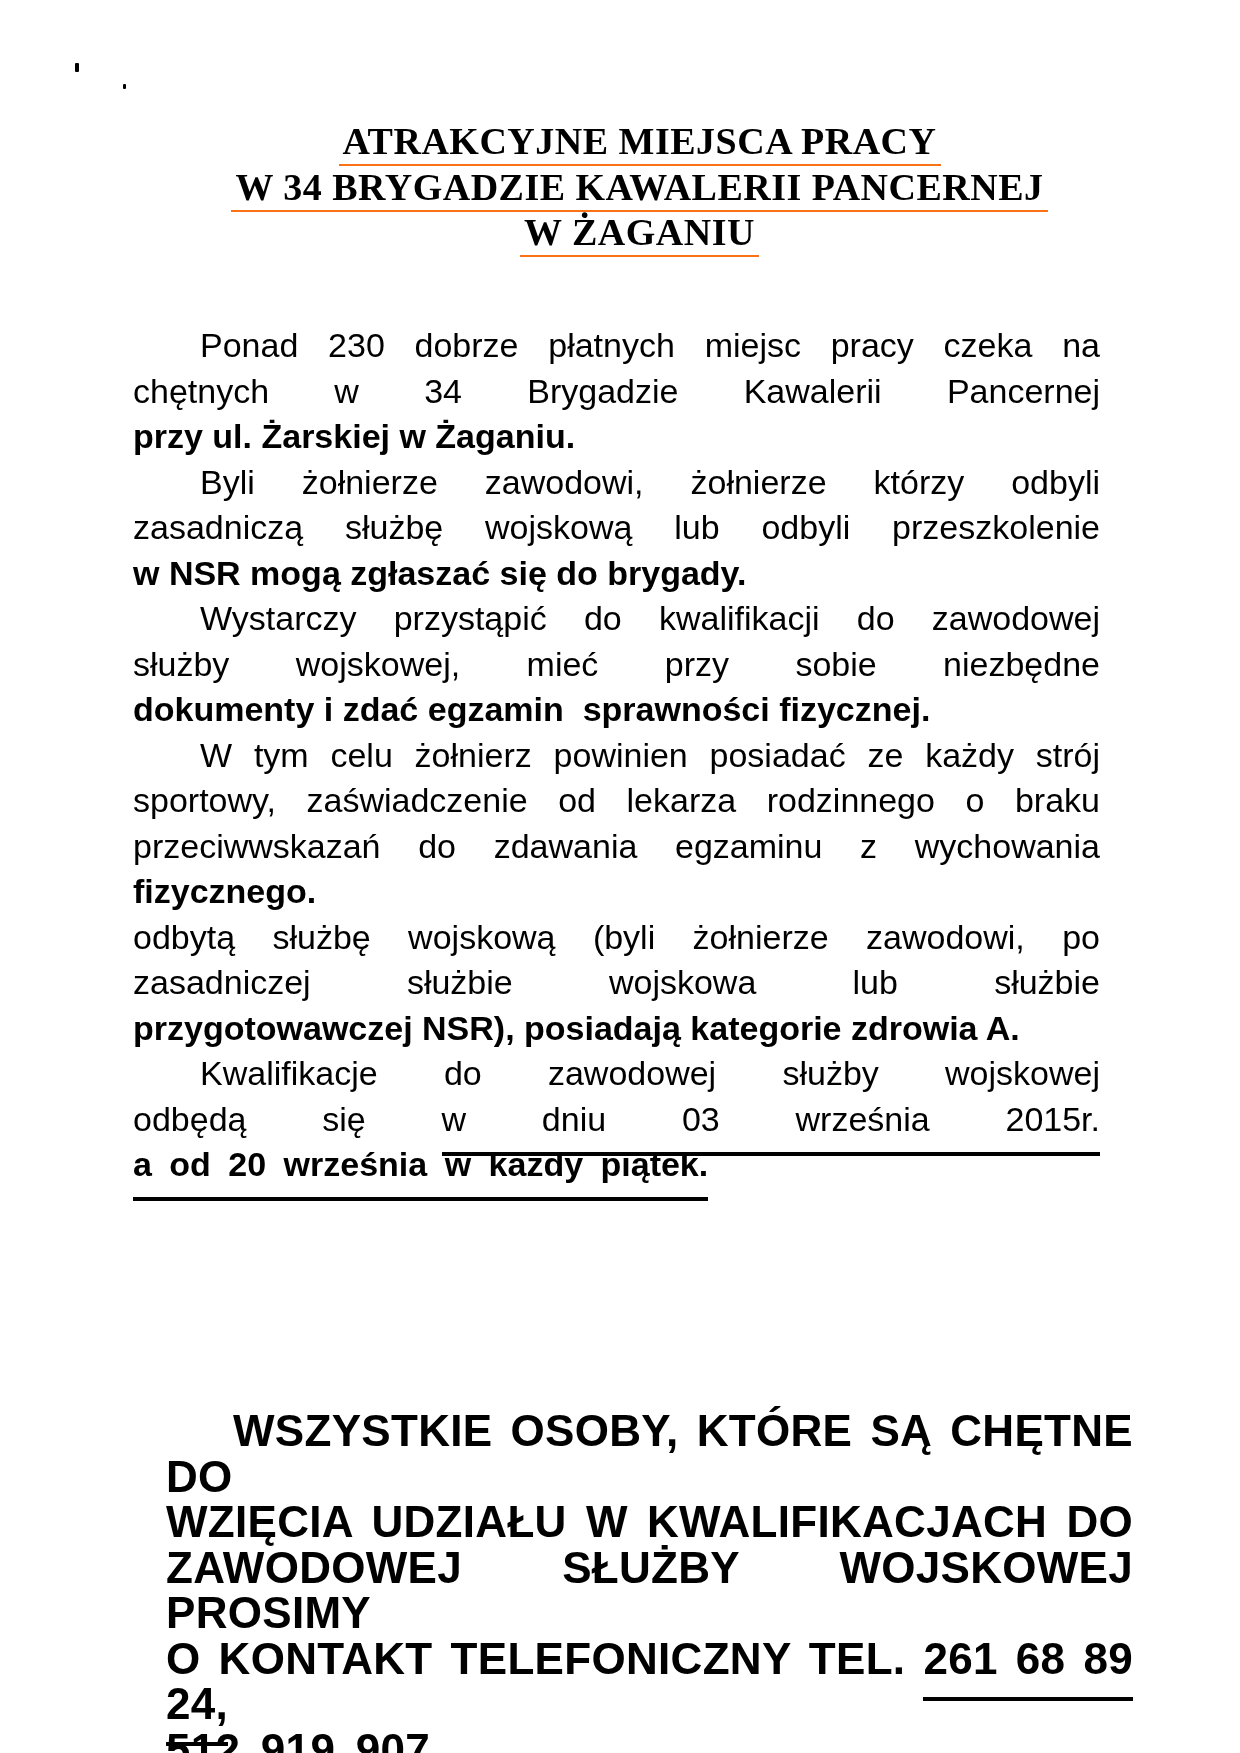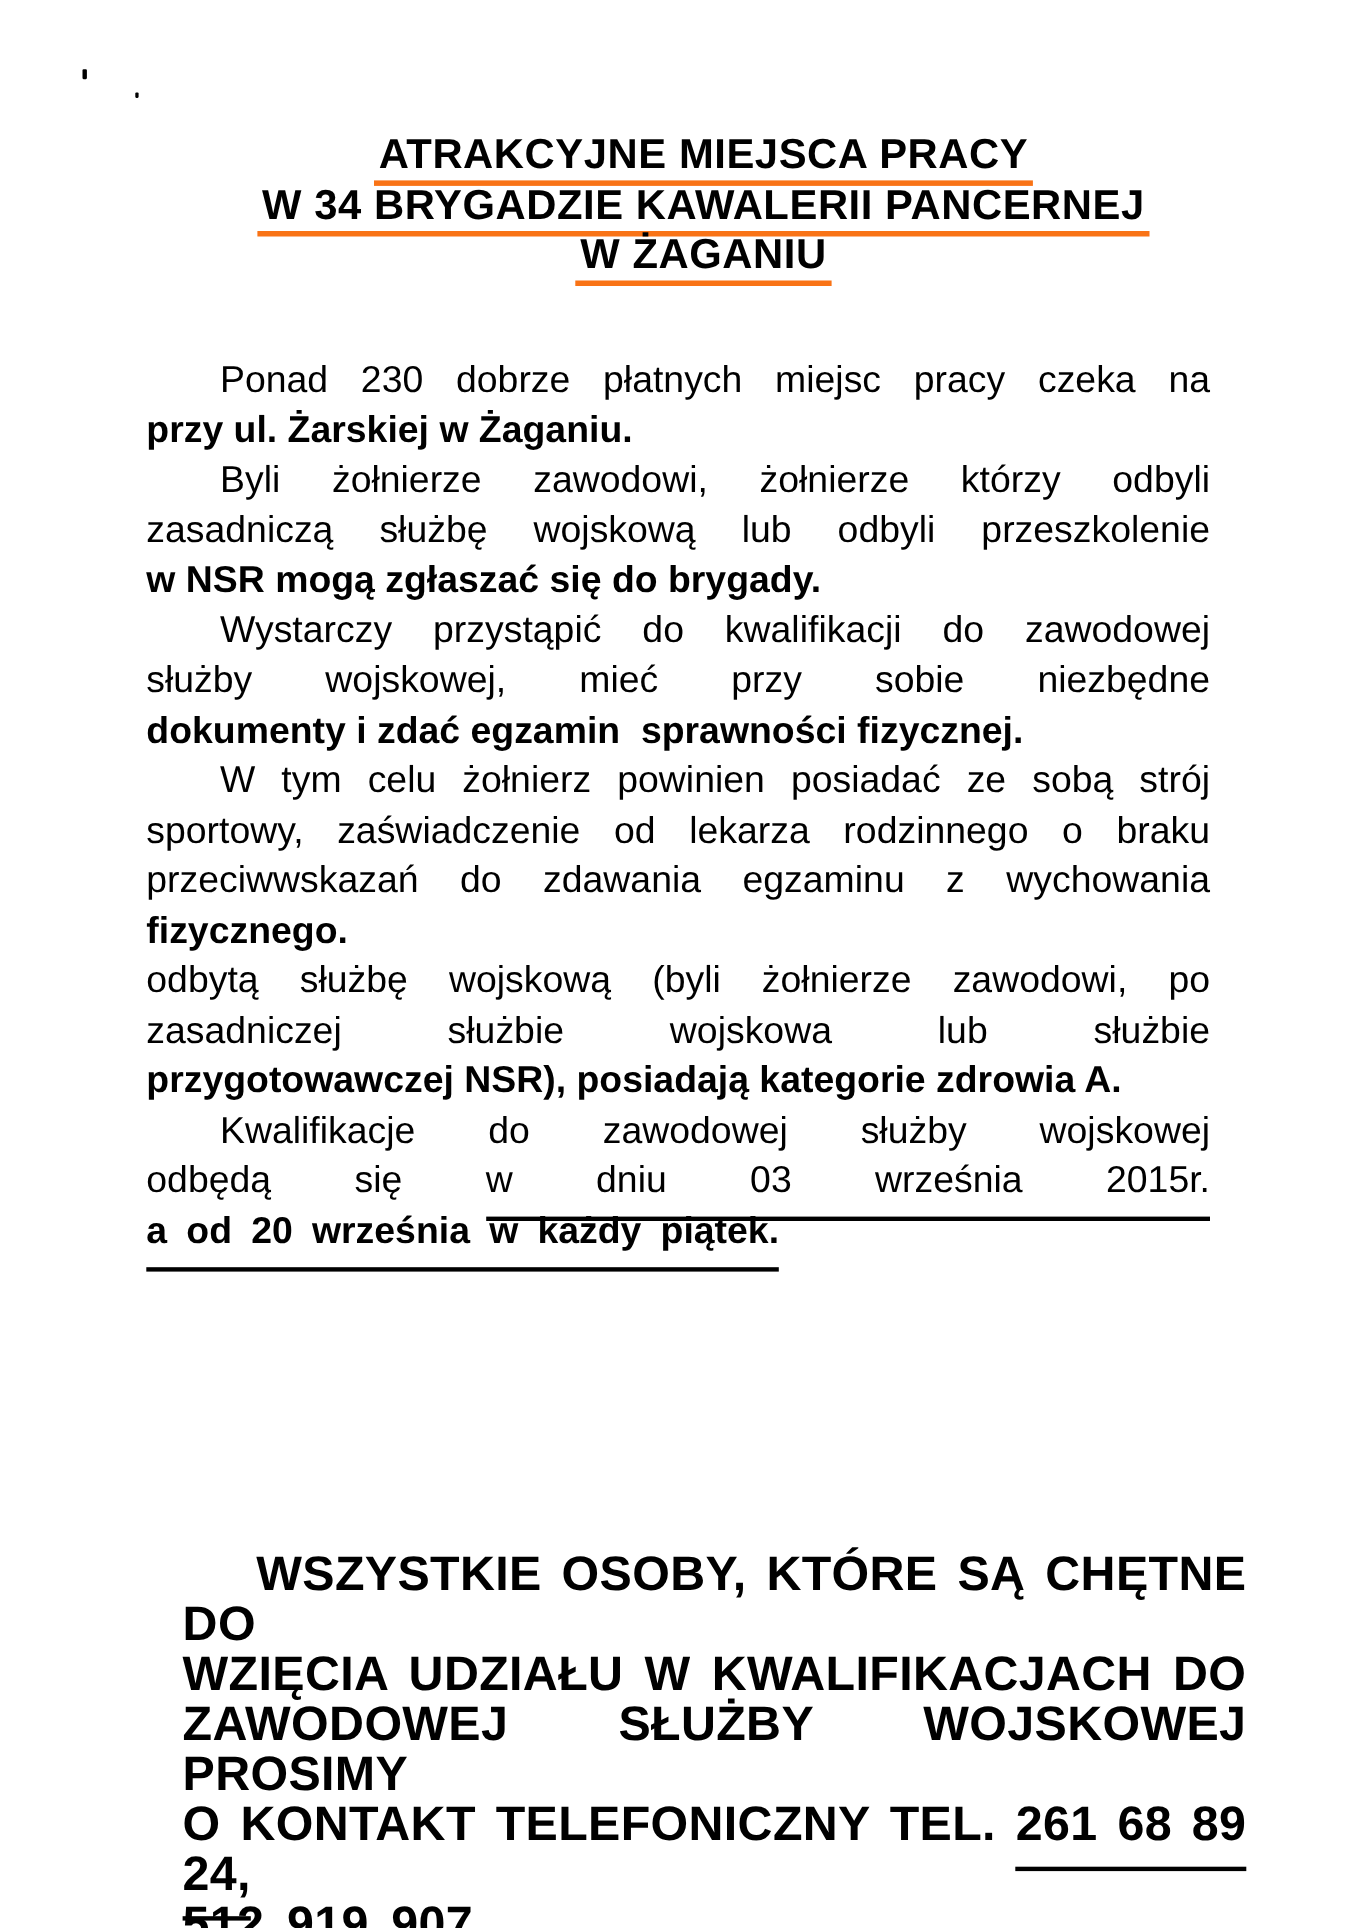--- a/index.html
+++ b/index.html
@@ -21,22 +21,23 @@
   .title-block { top: 119px; padding-left: 23px; }
   .title-line {
     text-align: center;
     font-size: 38px;
     font-weight: bold;
     line-height: 45.5px;
     letter-spacing: 0.5px;
     white-space: nowrap;
   }
   .title-line .tu {
-    border-bottom: 5px solid #f97316;
+    border-bottom: 2px solid #f97316;
     padding: 0 4px 2px 4px;
+    font-family: Liberation Serif, serif;
   }
 
   
   .body-block { top: 323px; font-size: 34px; line-height: 45.5px; }
   .footer-block { top: 1408px; font-size: 44px; line-height: 45.5px; font-weight: bold; letter-spacing: 0.3px; margin-left: 33px; }
 
   .line {
     text-align: justify;
     text-align-last: justify;
     white-space: normal;
@@ -58,28 +59,29 @@
     </div>
 
   <div class="content title-block">
     <div class="title-line"><span class="tu">ATRAKCYJNE MIEJSCA PRACY</span></div>
     <div class="title-line"><span class="tu">W 34 BRYGADZIE KAWALERII PANCERNEJ</span></div>
     <div class="title-line"><span class="tu">W ŻAGANIU</span></div>
   </div>
 
   <div class="content body-block" id="body-block">
       <div class="line first"><span>Ponad 230 dobrze płatnych miejsc pracy czeka na</span></div>
+      <div class="line"><span>chętnych w 34 Brygadzie Kawalerii Pancernej</span></div>
       <div class="line last"><span>przy ul. Żarskiej w Żaganiu.</span></div>
       <div class="line first"><span>Byli żołnierze zawodowi, żołnierze którzy odbyli</span></div>
       <div class="line"><span>zasadniczą służbę wojskową lub odbyli przeszkolenie</span></div>
       <div class="line last"><span>w NSR mogą zgłaszać się do brygady.</span></div>
       <div class="line first"><span>Wystarczy przystąpić do kwalifikacji do zawodowej</span></div>
       <div class="line"><span>służby wojskowej, mieć przy sobie niezbędne</span></div>
       <div class="line last"><span>dokumenty i zdać egzamin &nbsp;sprawności fizycznej.</span></div>
-      <div class="line first"><span>W tym celu żołnierz powinien posiadać ze sobą strój</span></div>
+      <div class="line first"><span>W tym celu żołnierz powinien posiadać ze każdy strój</span></div>
       <div class="line"><span>sportowy, zaświadczenie od lekarza rodzinnego o braku</span></div>
       <div class="line"><span>przeciwwskazań do zdawania egzaminu z wychowania</span></div>
       <div class="line last"><span>fizycznego.</span></div>
       <div class="line"><span>odbytą służbę wojskową (byli żołnierze zawodowi, po</span></div>
       <div class="line"><span>zasadniczej służbie wojskowa lub służbie</span></div>
       <div class="line last"><span>przygotowawczej NSR), posiadają kategorie zdrowia A.</span></div>
       <div class="line first"><span>Kwalifikacje do zawodowej służby wojskowej</span></div>
       <div class="line"><span>odbędą się</span> <span class="u">w dniu 03 września 2015r.</span></div>
       <div class="line last"><span class="u">a od 20 września w każdy piątek.</span></div>
     </div>

